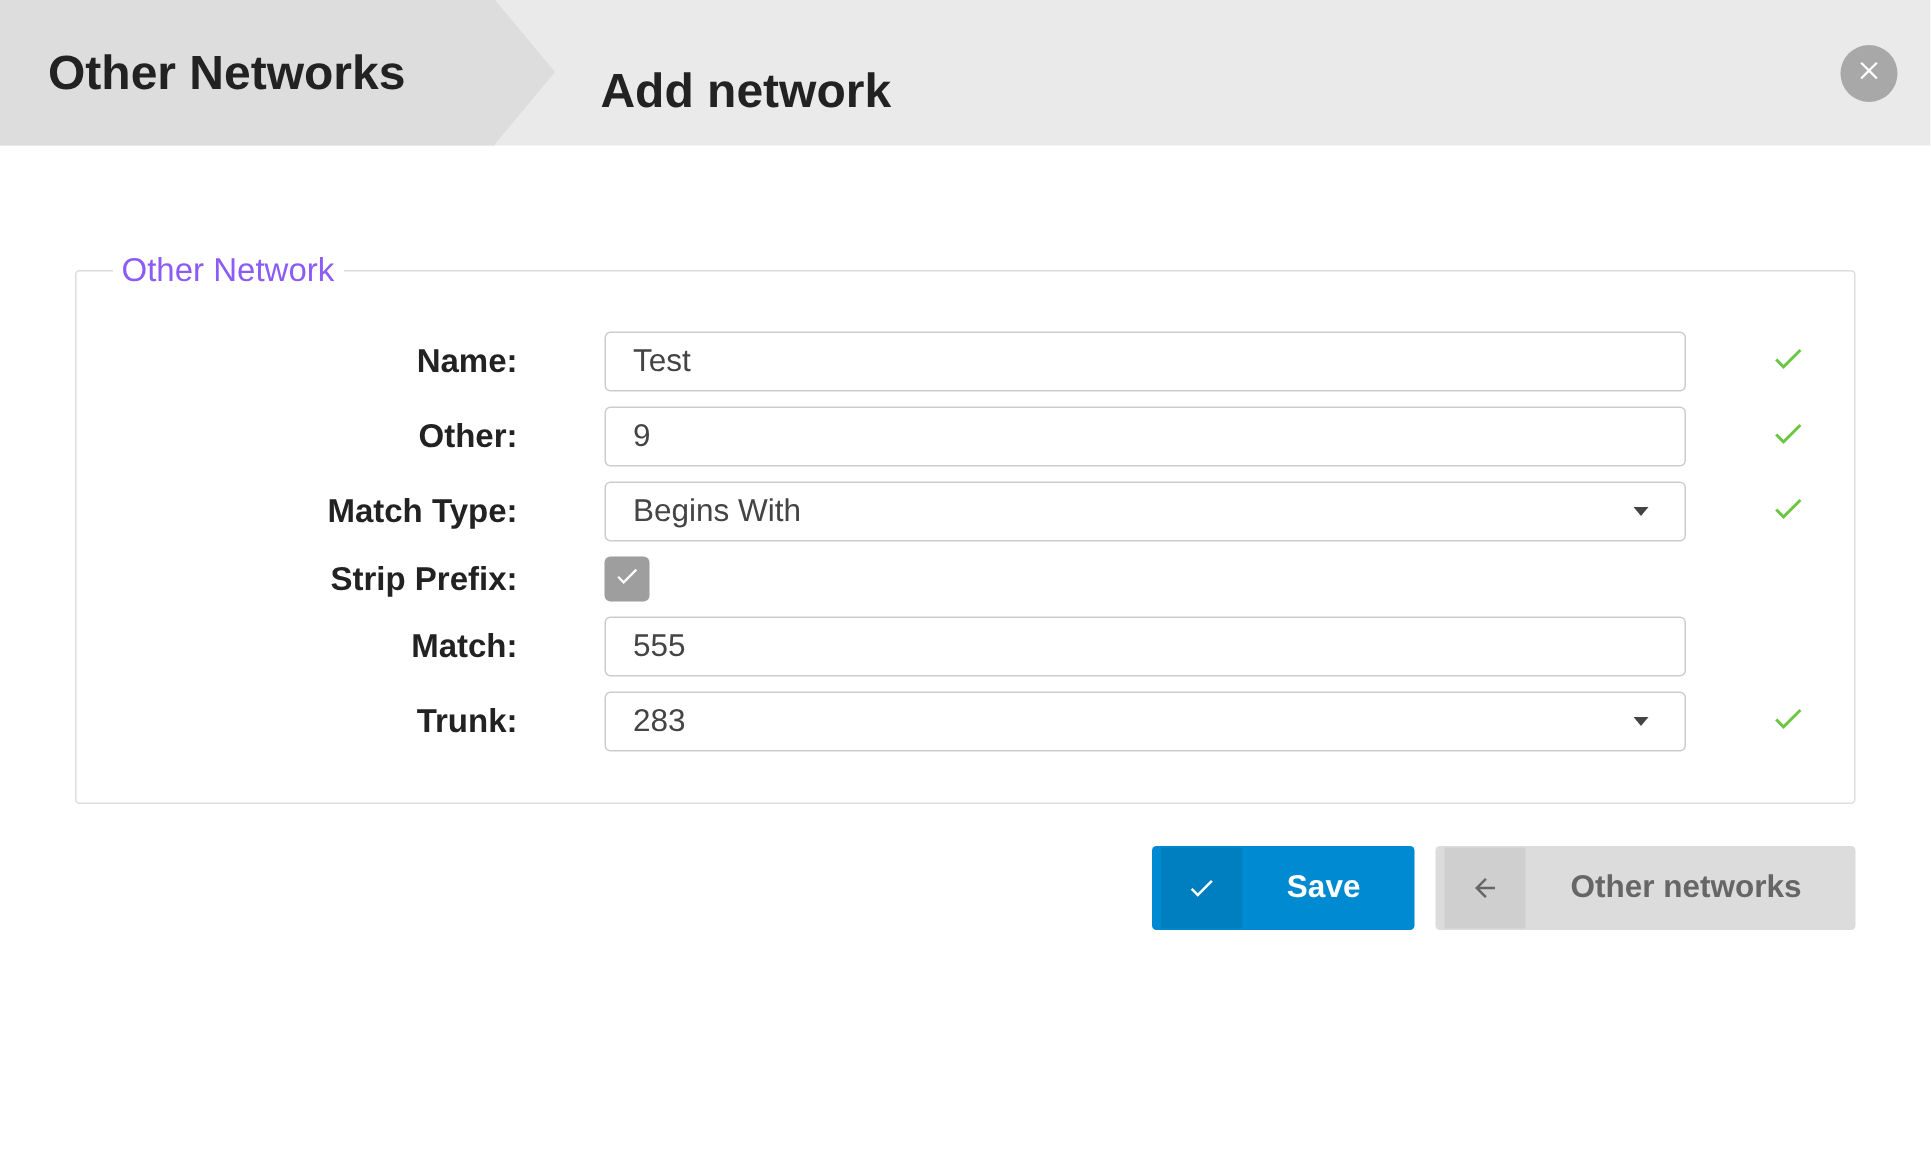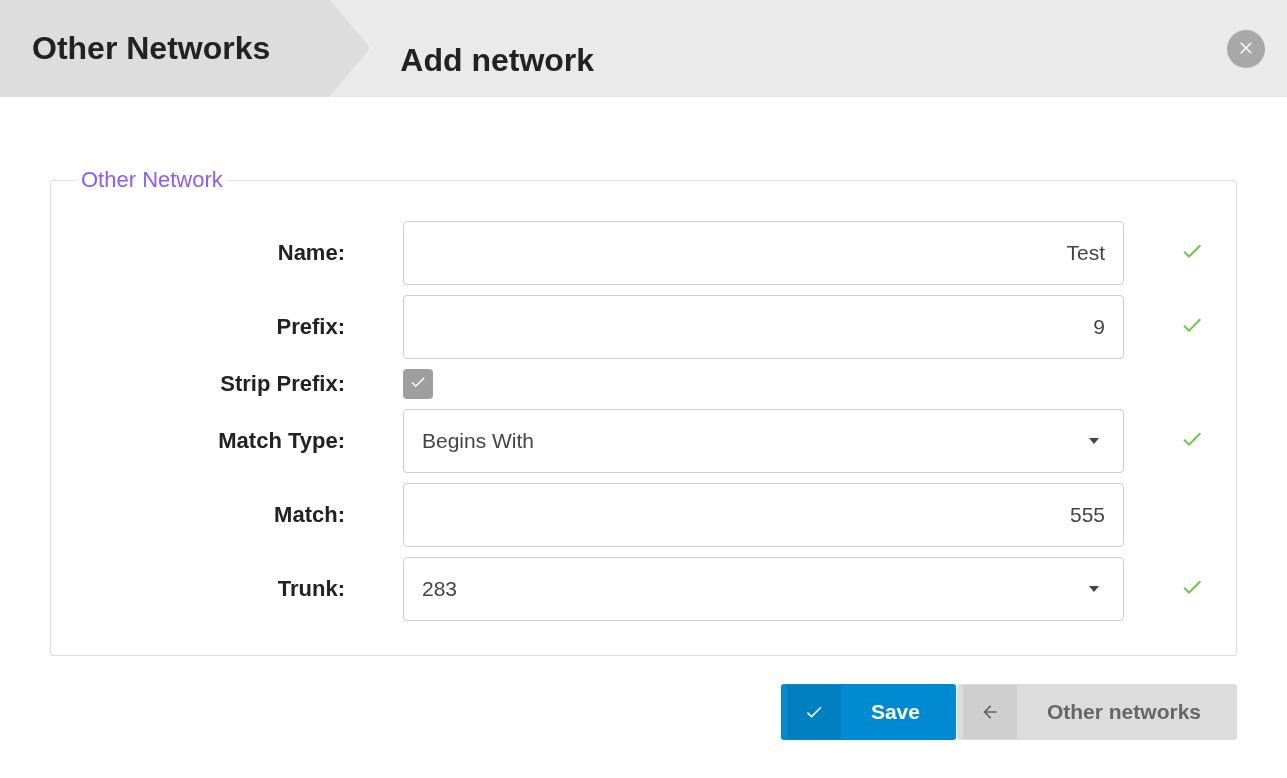--- a/index.html
+++ b/index.html
@@ -102,29 +102,28 @@
     width: 40px;
     display: flex;
     justify-content: center;
     align-items: center;
     flex-shrink: 0;
   }
   .row-status svg { width: 24px; height: 24px; fill: #6cc644; }
 
   input[type=text].field, .select {
     width: 100%;
-    height: 64px;
+    height: 40px;
     border: 1px solid #ccc;
     border-radius: 4px;
     font-size: 21px;
     padding: 0 18px;
     background: #fff;
     color: #444;
     font-family: inherit;
-    text-align: right;
   }
 
   .select {
     display: flex;
     align-items: center;
     justify-content: space-between;
     cursor: pointer;
   }
   .caret {
     width: 0; height: 0;
@@ -143,21 +142,21 @@
     align-items: center;
     justify-content: center;
     cursor: pointer;
   }
   .checkbox svg { width: 18px; height: 18px; fill: #fff; }
 
   
   .actions {
     display: flex;
     justify-content: flex-end;
-    gap: 1px;
+    gap: 14px;
     margin-top: 28px;
   }
   .btn {
     height: 56px;
     display: flex;
     align-items: center;
     border-radius: 3px;
     font-size: 21px;
     font-weight: 600;
     cursor: pointer;
@@ -209,23 +208,40 @@
       <div class="row-status">
         <span>
           <svg viewBox="0 0 24 24">
               <path d="M9 16.17 4.83 12l-1.42 1.41L9 19 21 7l-1.41-1.41z"></path>
             </svg>
         </span>
       </div>
     </div>
 
     <div class="row">
-      <div class="row-label">Prefix:</div>
+      <div class="row-label">Other:</div>
       <div class="row-input">
         <input type="text" class="field" value="9" style="">
+      </div>
+      <div class="row-status">
+        <span>
+          <svg viewBox="0 0 24 24">
+              <path d="M9 16.17 4.83 12l-1.42 1.41L9 19 21 7l-1.41-1.41z"></path>
+            </svg>
+        </span>
+      </div>
+    </div>
+
+    <div class="row">
+      <div class="row-label">Match Type:</div>
+      <div class="row-input">
+        <div class="select">
+          <span>Begins With</span>
+          <span class="caret"></span>
+        </div>
       </div>
       <div class="row-status">
         <span>
           <svg viewBox="0 0 24 24">
               <path d="M9 16.17 4.83 12l-1.42 1.41L9 19 21 7l-1.41-1.41z"></path>
             </svg>
         </span>
       </div>
     </div>
 
@@ -234,37 +250,20 @@
       <div class="row-input">
         <div class="checkbox">
           <span>
             <svg viewBox="0 0 24 24">
                 <path d="M9 16.17 4.83 12l-1.42 1.41L9 19 21 7l-1.41-1.41z"></path>
               </svg>
           </span>
         </div>
       </div>
       <div class="row-status"></div>
-    </div>
-
-    <div class="row">
-      <div class="row-label">Match Type:</div>
-      <div class="row-input">
-        <div class="select">
-          <span>Begins With</span>
-          <span class="caret"></span>
-        </div>
-      </div>
-      <div class="row-status">
-        <span>
-          <svg viewBox="0 0 24 24">
-              <path d="M9 16.17 4.83 12l-1.42 1.41L9 19 21 7l-1.41-1.41z"></path>
-            </svg>
-        </span>
-      </div>
     </div>
 
     <div class="row">
       <div class="row-label">Match:</div>
       <div class="row-input">
         <input type="text" class="field" value="555" style="">
       </div>
       <div class="row-status"></div>
     </div>
 

